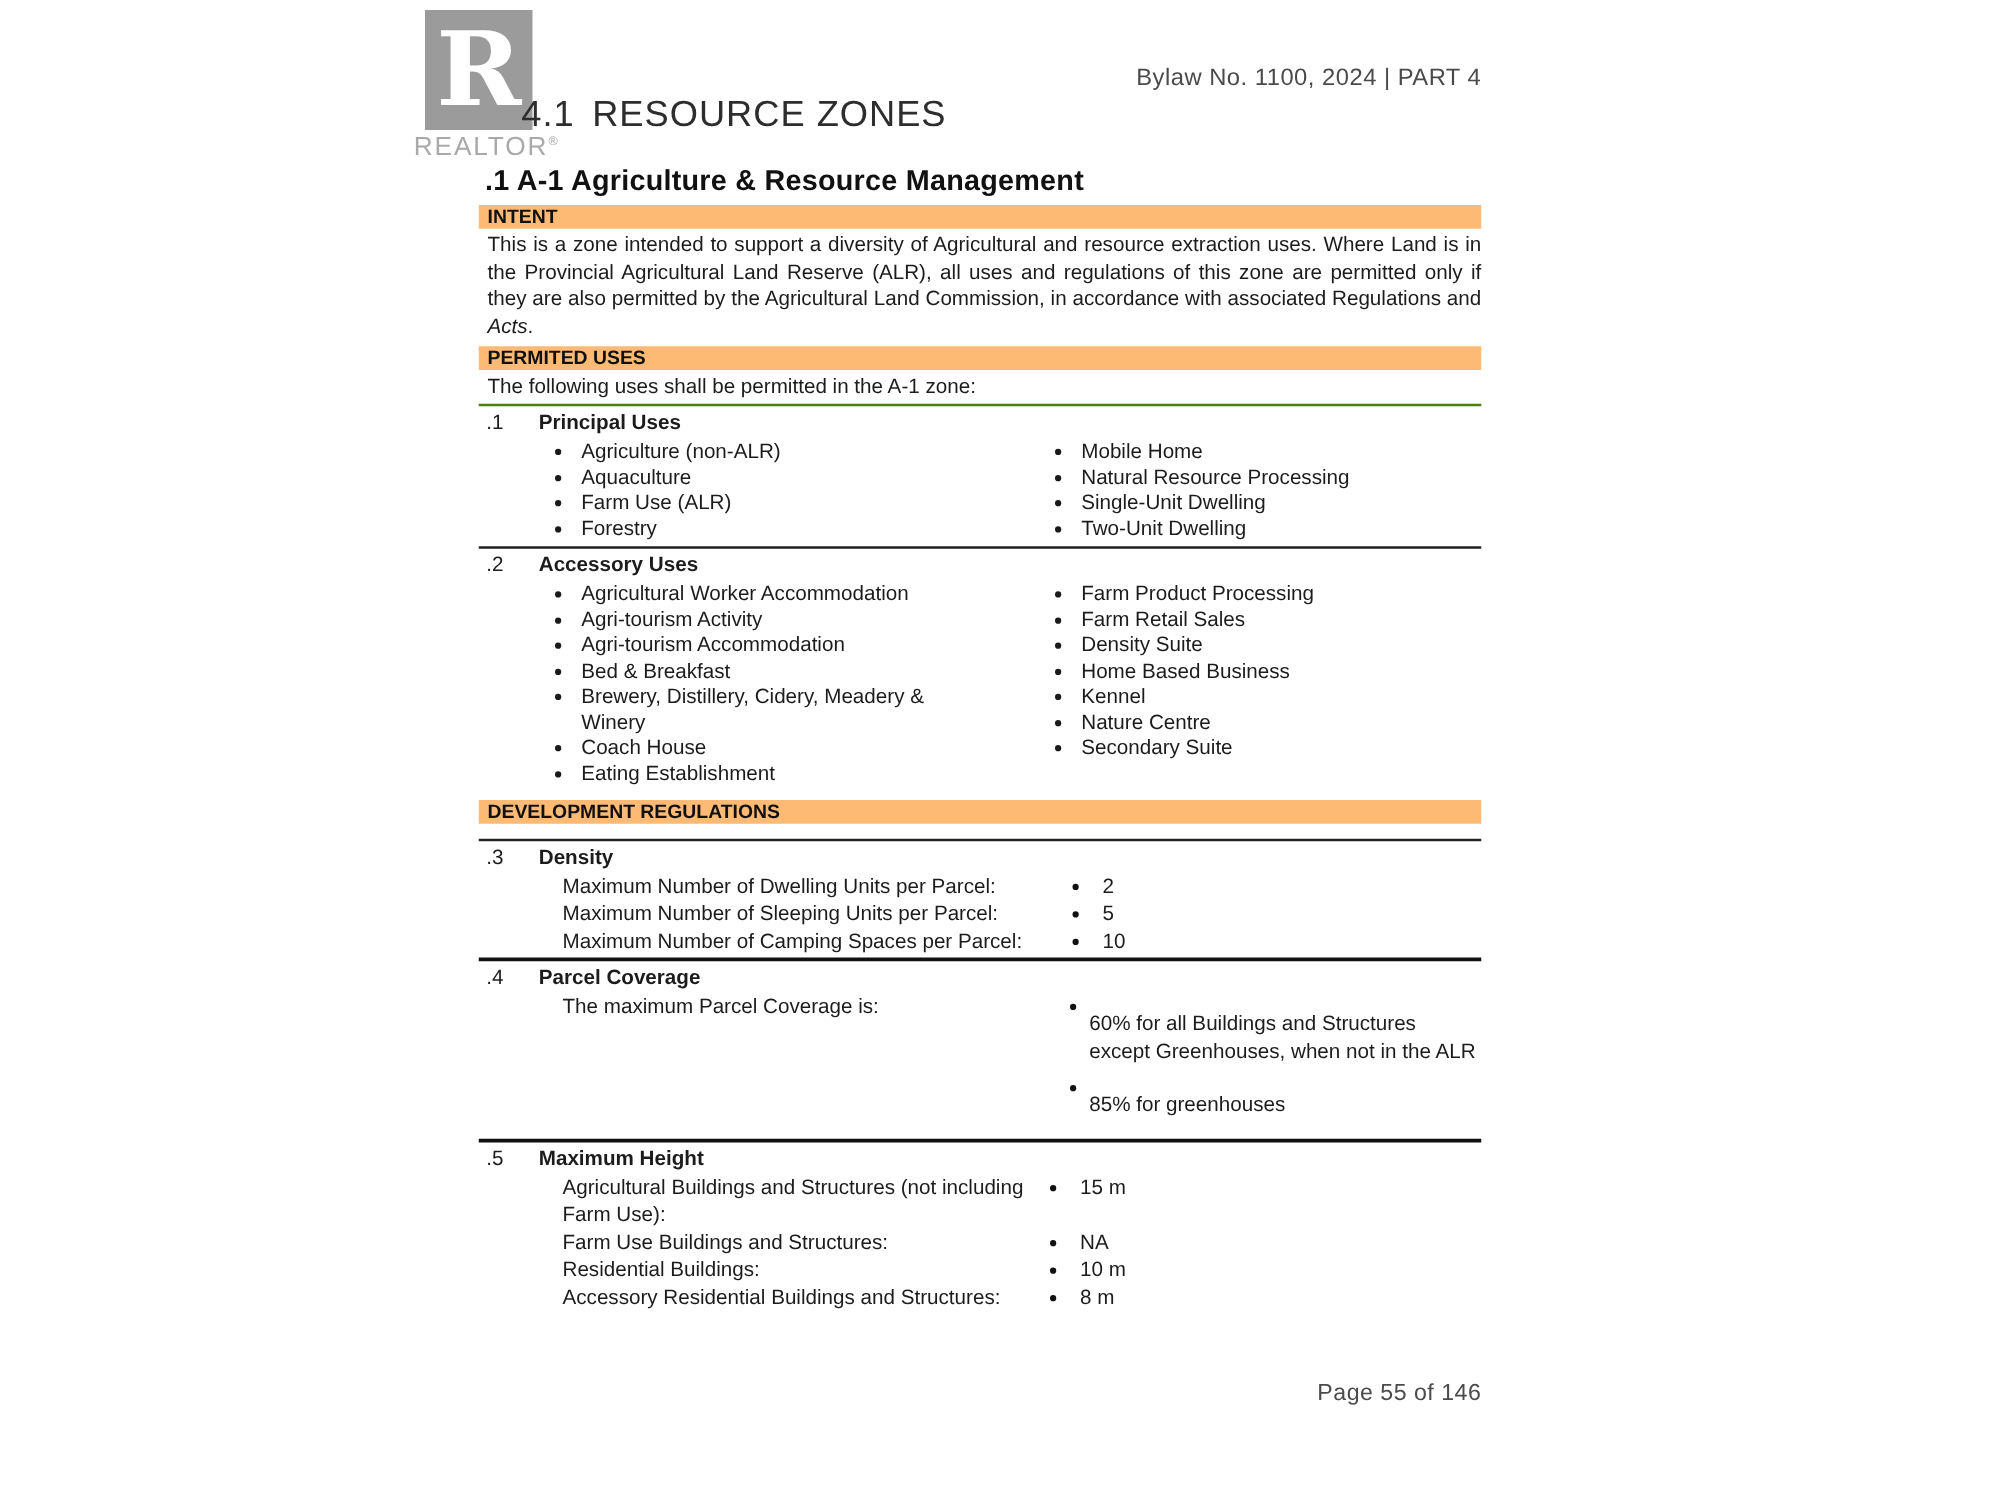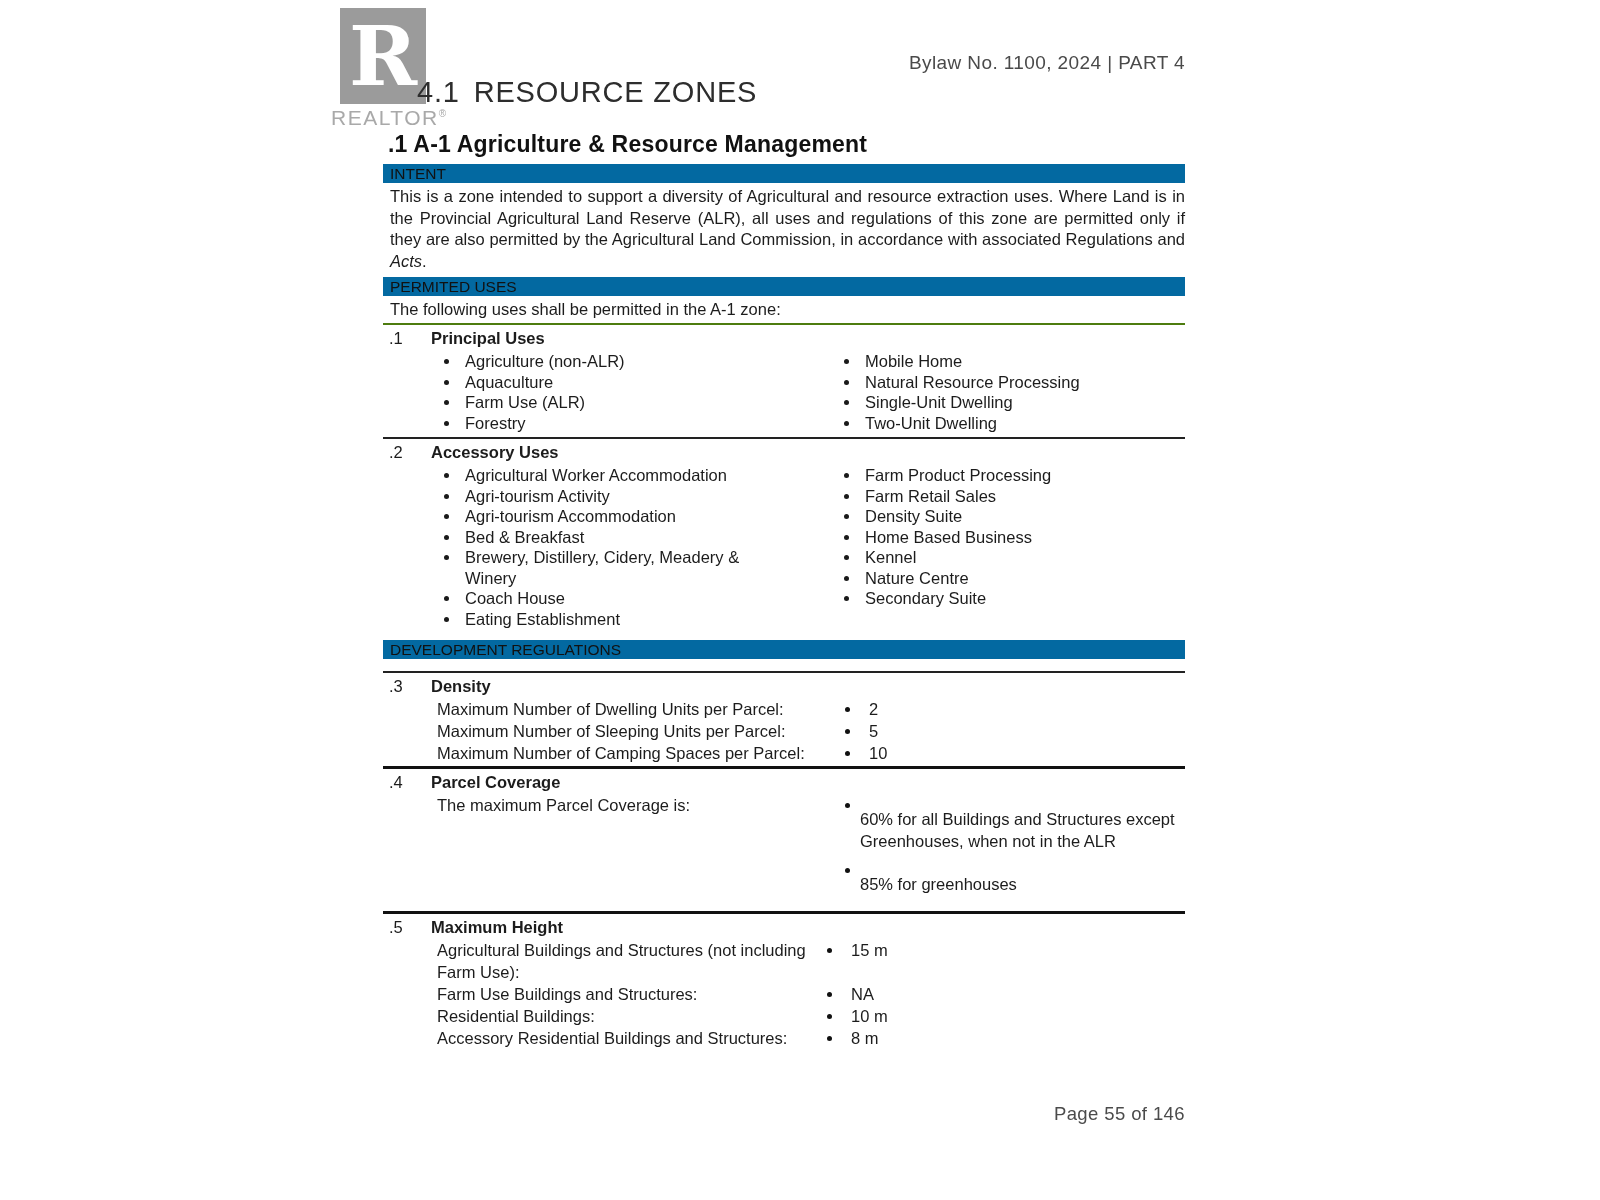--- a/index.html
+++ b/index.html
@@ -12,39 +12,39 @@
   .logo-r { font-family:"DejaVu Serif", serif; font-weight:bold; font-size:82px; line-height:96px; color:#ffffff; }
   .logo-text { margin-top:2px; font-size:21px; letter-spacing:1.5px; color:#a9a9a9; white-space:nowrap; }
   .logo-text sup { font-size:10px; }
   .doc-title { position:absolute; left:389px; top:76px; font-size:29px; letter-spacing:0.8px; color:#2d2d2d; white-space:nowrap; z-index:2; }
   .doc-title .title-num { margin-right:14px;margin-left:28px; }
   .bylaw-ref { position:absolute; right:415px; top:52px; font-size:19px; letter-spacing:0.4px; color:#4a4a4a; }
 
   
   .content { position:absolute; left:383px; top:131px; width:802px; }
   .zone-heading { font-size:23px; font-weight:bold; color:#111; margin:0 0 6px 5px; letter-spacing:0.2px; }
-  .banner { background:#0369a1; color:#111; font-weight:normal; font-size:15.5px; line-height:17px; padding:1px 0 1px 7px; }
+  .banner { background:#fdba74; color:#111; font-weight:bold; font-size:15.5px; line-height:17px; padding:1px 0 1px 7px; }
   .intent-text { margin:3px 0 5px; padding-left:7px; font-size:16.5px; line-height:21.5px; text-align:justify; }
   .intro { padding:4px 0 4px 7px; font-size:16.5px; border-bottom:2px solid #4d7c0f; }
 
   .sec-head { display:flex; padding:4px 0 3px 6px; font-size:16.5px; }
   .sec-num { width:42px; }
   .sec-title { font-weight:bold; }
   .cols { display:flex; padding-bottom:4px; }
   .col { width:400px; }
   .cols ul { list-style:none; }
   .cols li { position:relative; padding-left:82px; font-size:16.5px; line-height:20.5px; }
   .cols li::before { content:""; position:absolute; left:61px; top:8px; width:5px; height:5px; border-radius:50%; background:#1a1a1a; }
   .sec-accessory { border-top:2px solid #222; }
   .dev-banner { margin-top:7px; }
   .spacer-line { margin-top:12px; border-top:2px solid #222; }
 
   .reg-head { display:flex; padding:4px 0 2px 6px; font-size:16.5px; }
   .kv-row { display:flex; padding-left:54px; font-size:16.5px; line-height:22px; }
-  .kv-label { width:404px; }
+  .kv-label { width:404px;margin-left:13px; }
   .kv-label.narrow { width:386px; }
   .dot { flex:0 0 5px; width:5px; height:5px; border-radius:50%; background:#111; margin:9px 0 0 4px; }
   .kv-value { display:flex; }
   .kv-value .val { margin-left:19px; }
   .vlist { width:334px; }
   .vitem { display:flex;flex-direction:column; }
   .vitem + .vitem { margin-top:7px; }
   .vitem .val { margin-left:19px; }
   .thick-line { border-top:3px solid #111; margin-top:2px; }
   .pad-bottom { padding-bottom:14px; }

